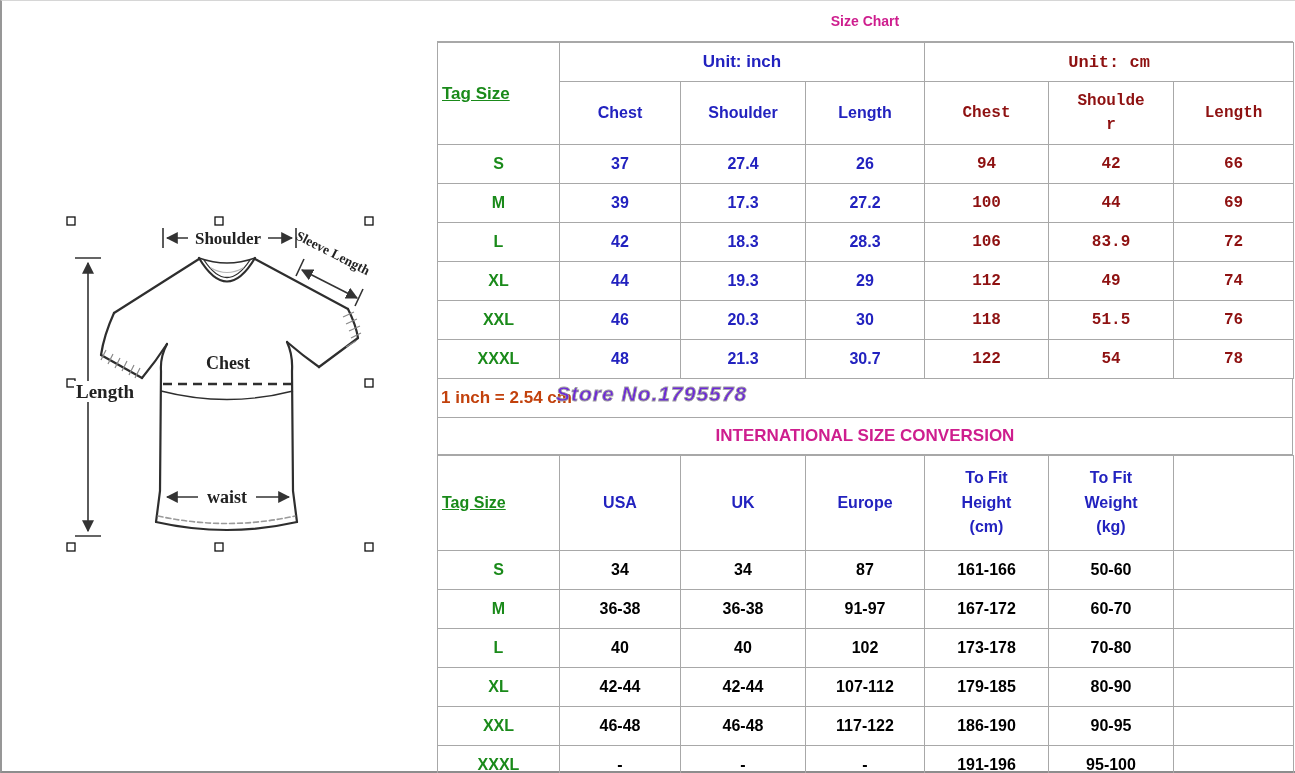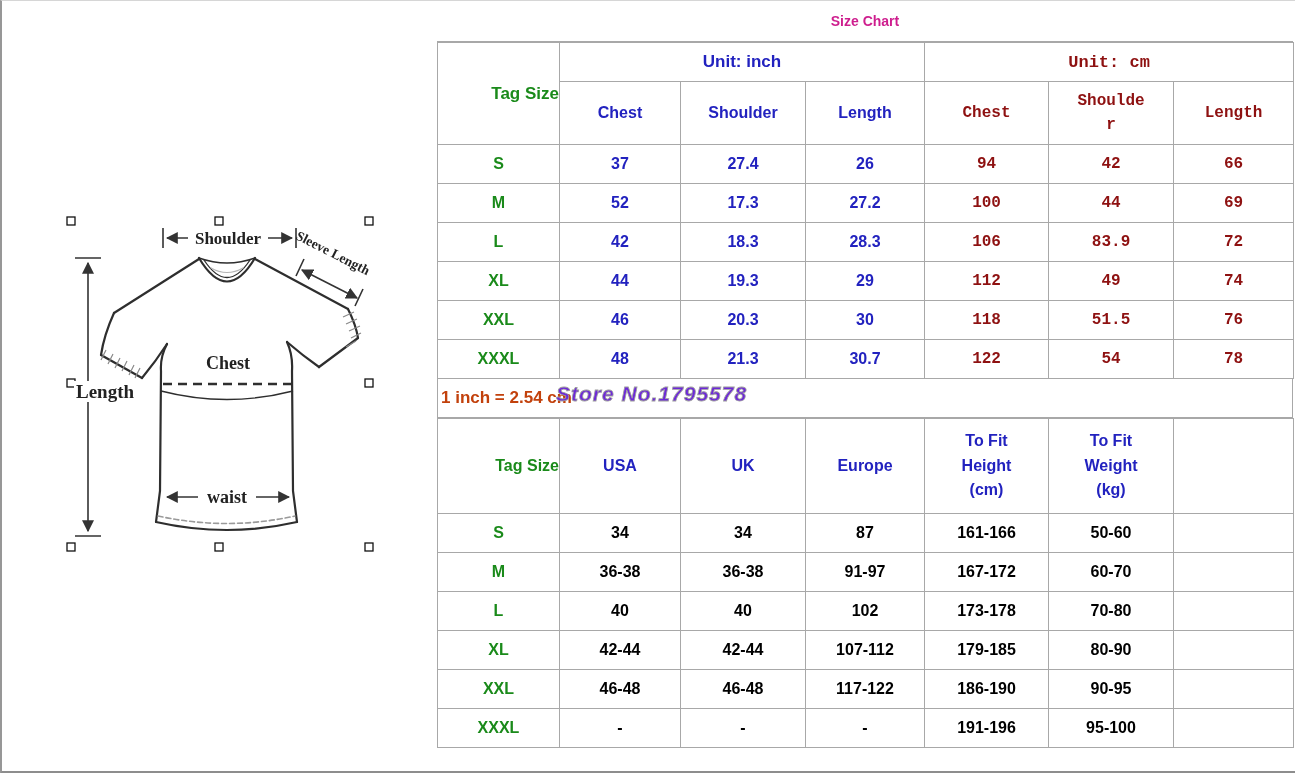--- a/index.html
+++ b/index.html
@@ -19,21 +19,21 @@
   }
   .magenta{color:#CE1E8E;}
   .green{color:#1A8A1A;}
   .blue{color:#2222BF;}
   .dred{color:#8E1111;font-family:Liberation Mono, monospace;}
   table{border-collapse:collapse;table-layout:fixed;width:856px;}
   td{
     border:1px solid #a8a8a8;text-align:center;vertical-align:middle;
     font-weight:bold;font-size:16px;padding:0;overflow:hidden;
   }
-  td.tagcell{text-align:right;padding-left:4px;}
+  td.tagcell{text-align:left;padding-left:4px;text-decoration:underline;}
   tr.r-unit td{height:38px;font-size:17px;}
   tr.r-sub td{height:62px;}
   tr.r-data td{height:38px;}
   .narrow{display:inline-block;max-width:74px;word-break:break-all;line-height:1.5;}
   .tofit{display:inline-block;max-width:72px;line-height:1.55;}
   tr.h2row td{height:94px;}
   
   .note-row{
     position:relative;height:38px;display:flex;align-items:center;
     border-left:1px solid #a8a8a8;border-right:1px solid #a8a8a8;border-bottom:1px solid #a8a8a8;
@@ -160,21 +160,21 @@
         <td class="green">S</td>
         <td class="blue">37</td>
         <td class="blue">27.4</td>
         <td class="blue">26</td>
         <td class="dred">94</td>
         <td class="dred">42</td>
         <td class="dred">66</td>
       </tr>
       <tr class="r-data">
         <td class="green">M</td>
-        <td class="blue">52</td>
+        <td class="blue">39</td>
         <td class="blue">17.3</td>
         <td class="blue">27.2</td>
         <td class="dred">100</td>
         <td class="dred">44</td>
         <td class="dred">69</td>
       </tr>
       <tr class="r-data">
         <td class="green">L</td>
         <td class="blue">42</td>
         <td class="blue">18.3</td>
@@ -211,20 +211,21 @@
         <td class="dred">78</td>
       </tr>
     </tbody>
   </table>
 
   <div class="note-row">
     <span class="note-text">1 inch = 2.54 cm</span>
     <span class="watermark">Store No.1795578</span>
   </div>
 
+  <div class="conv-banner magenta">INTERNATIONAL SIZE CONVERSION</div>
 
   <table>
     <colgroup>
       <col style="width:122px">
         <col style="width:121px">
         <col style="width:125px">
         <col style="width:119px">
       <col style="width:124px">
         <col style="width:125px">
         <col style="width:120px">

